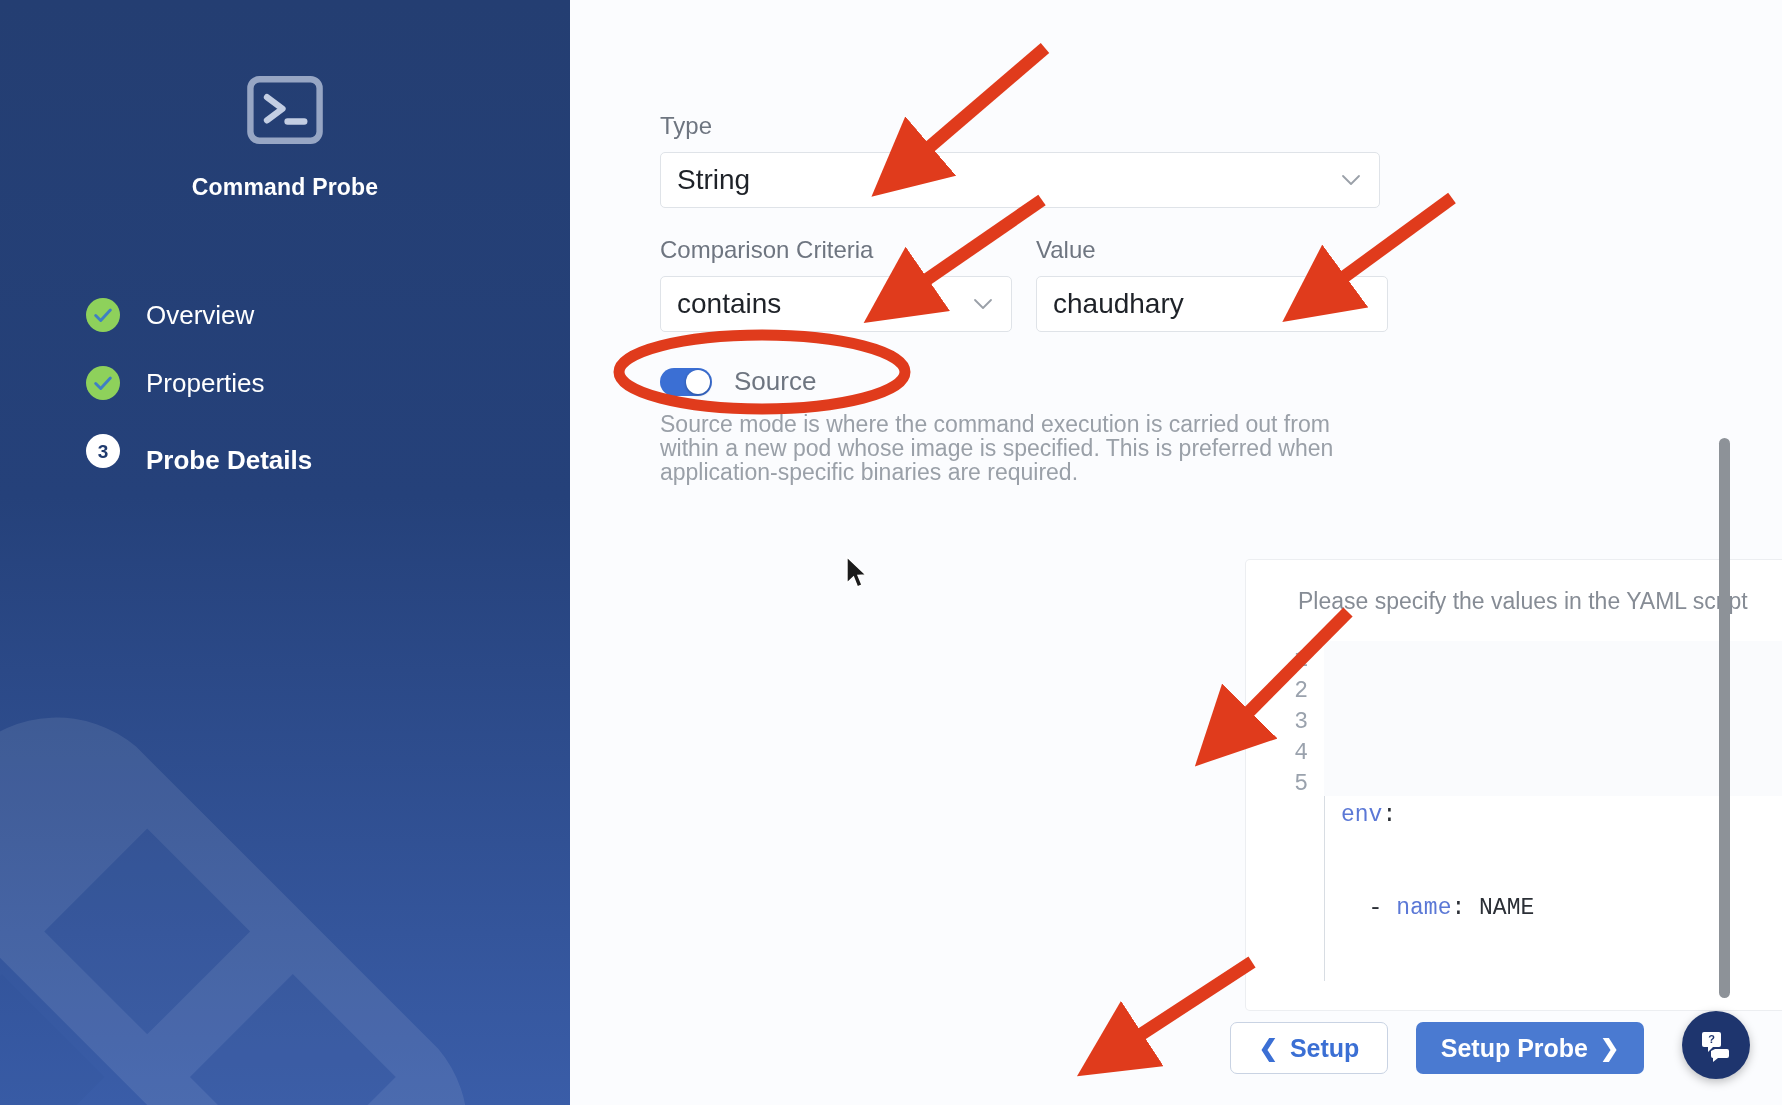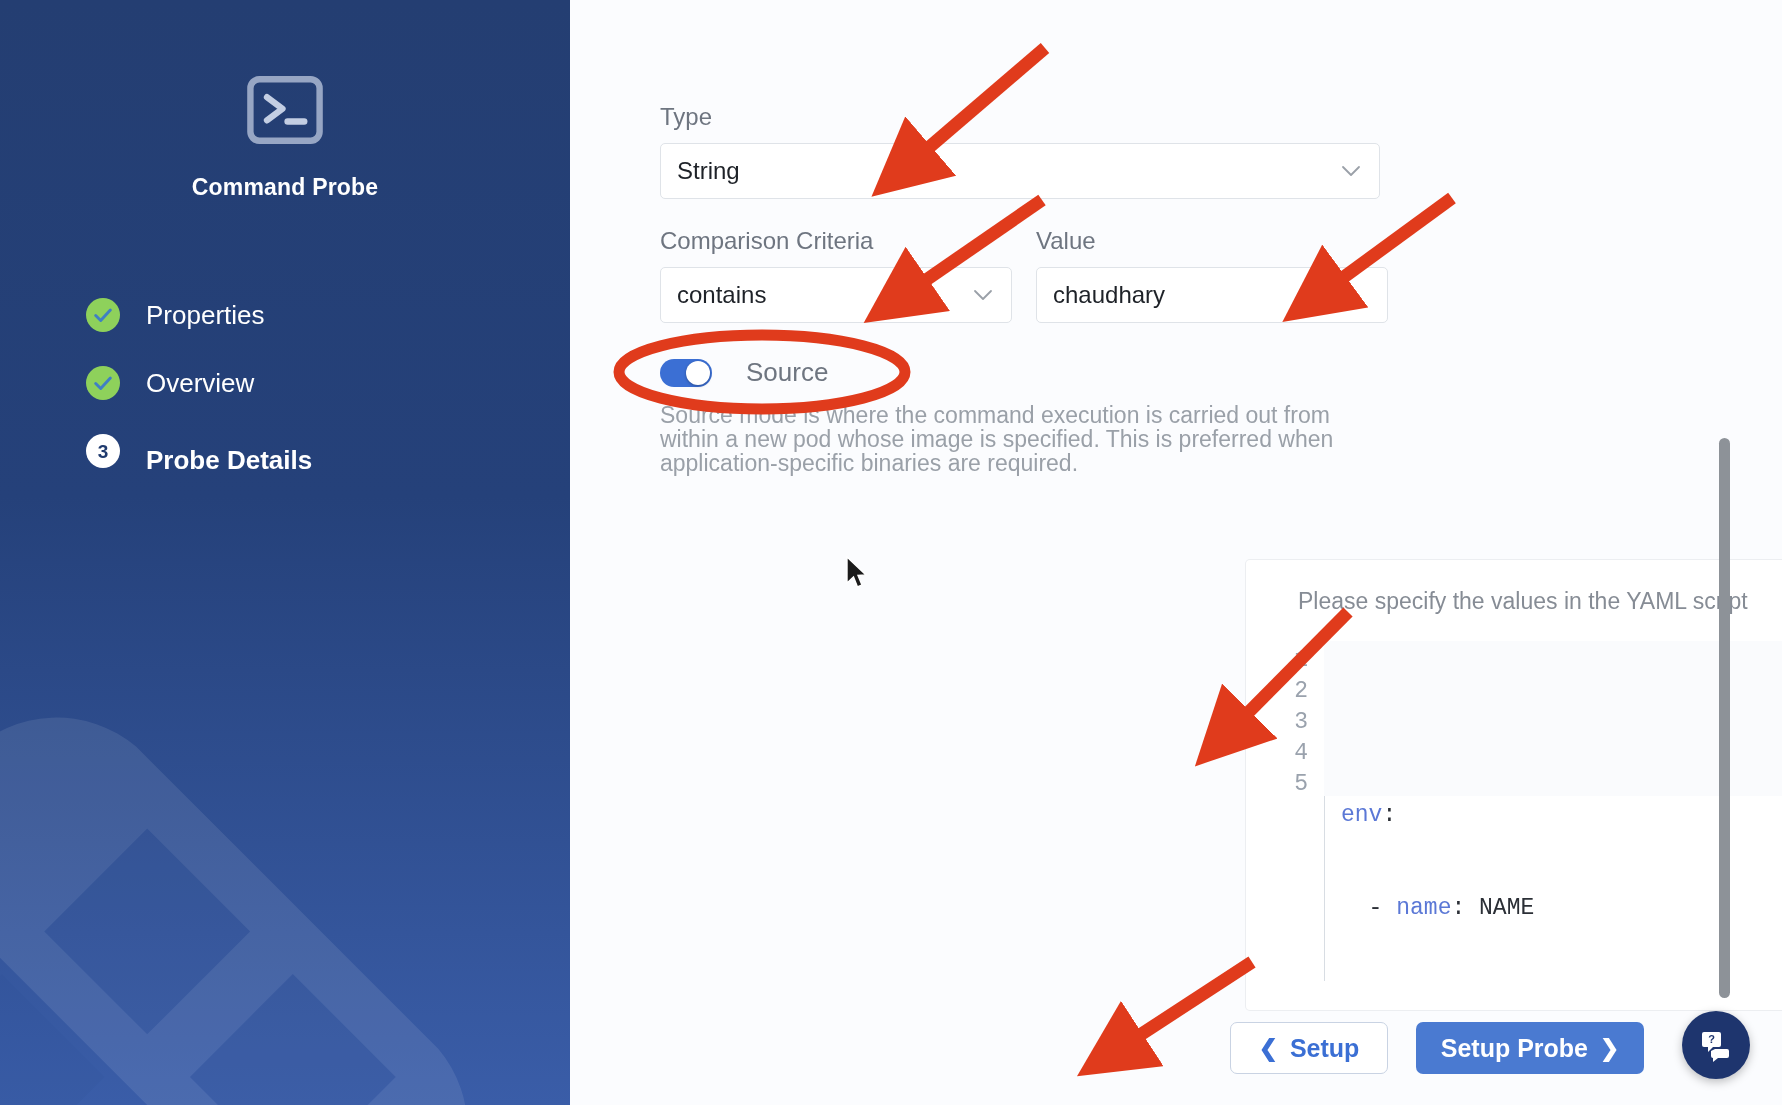--- a/index.html
+++ b/index.html
@@ -96,57 +96,57 @@
     background: #fbfcfe;
     overflow: hidden;
   }
   .main-scroll {
     position: absolute;
     inset: 0;
   }
   .form-area {
     position: absolute;
     left: 90px;
-    top: 103px;
+    top: 112px;
     width: 760px;
   }
   .field-label {
     font-size: 24px;
     color: #6e7580;
     margin-bottom: 12px;
     display: block;
   }
   .select-box, .text-box {
     position: relative;
     background: #ffffff;
     border: 1px solid #dfe3e8;
     border-radius: 5px;
     height: 56px;
     display: flex;
     align-items: center;
     padding: 0 16px;
-    font-size: 24px;
+    font-size: 28px;
     color: #1e2228;
   }
   .select-box .chevron {
     position: absolute;
     right: 18px;
     top: 50%;
     transform: translateY(-50%);
     width: 20px; height: 12px;
   }
   .type-row { width: 720px; margin-bottom: 28px; }
   .dual-row { display: flex; gap: 24px; }
   .dual-row .col-left { width: 352px; }
   .dual-row .col-right { width: 352px; }
 
   .toggle-row {
     display: flex;
     align-items: center;
-    gap: 34px;
+    gap: 22px;
     margin-top: 34px;
     margin-bottom: 8px;
   }
   .toggle {
     width: 52px; height: 28px;
     border-radius: 14px;
     background: #3b6fd4;
     position: relative;
     cursor: pointer;
     flex: 0 0 52px;
@@ -337,30 +337,30 @@
       <h1 class="probe-title">Command Probe</h1>
 
       <nav class="steps">
 
         <div class="step">
           <span class="step-marker done">
             <svg class="check-svg" viewBox="0 0 24 24">
               <path d="M4 12.5 L9.5 18 L20 6.5" fill="none" stroke="#3f7fc4" stroke-width="3.2" stroke-linecap="round" stroke-linejoin="round"></path>
             </svg>
           </span>
-          <span class="step-label">Properties</span>
+          <span class="step-label">Overview</span>
         </div>
 
         <div class="step">
           <span class="step-marker done">
             <svg class="check-svg" viewBox="0 0 24 24">
               <path d="M4 12.5 L9.5 18 L20 6.5" fill="none" stroke="#3f7fc4" stroke-width="3.2" stroke-linecap="round" stroke-linejoin="round"></path>
             </svg>
           </span>
-          <span class="step-label">Overview</span>
+          <span class="step-label">Properties</span>
         </div>
 
         <div class="step">
           <span class="step-marker current">
             <span class="num">3</span>
           </span>
           <span class="step-label active">Probe Details</span>
         </div>
 
       </nav>

